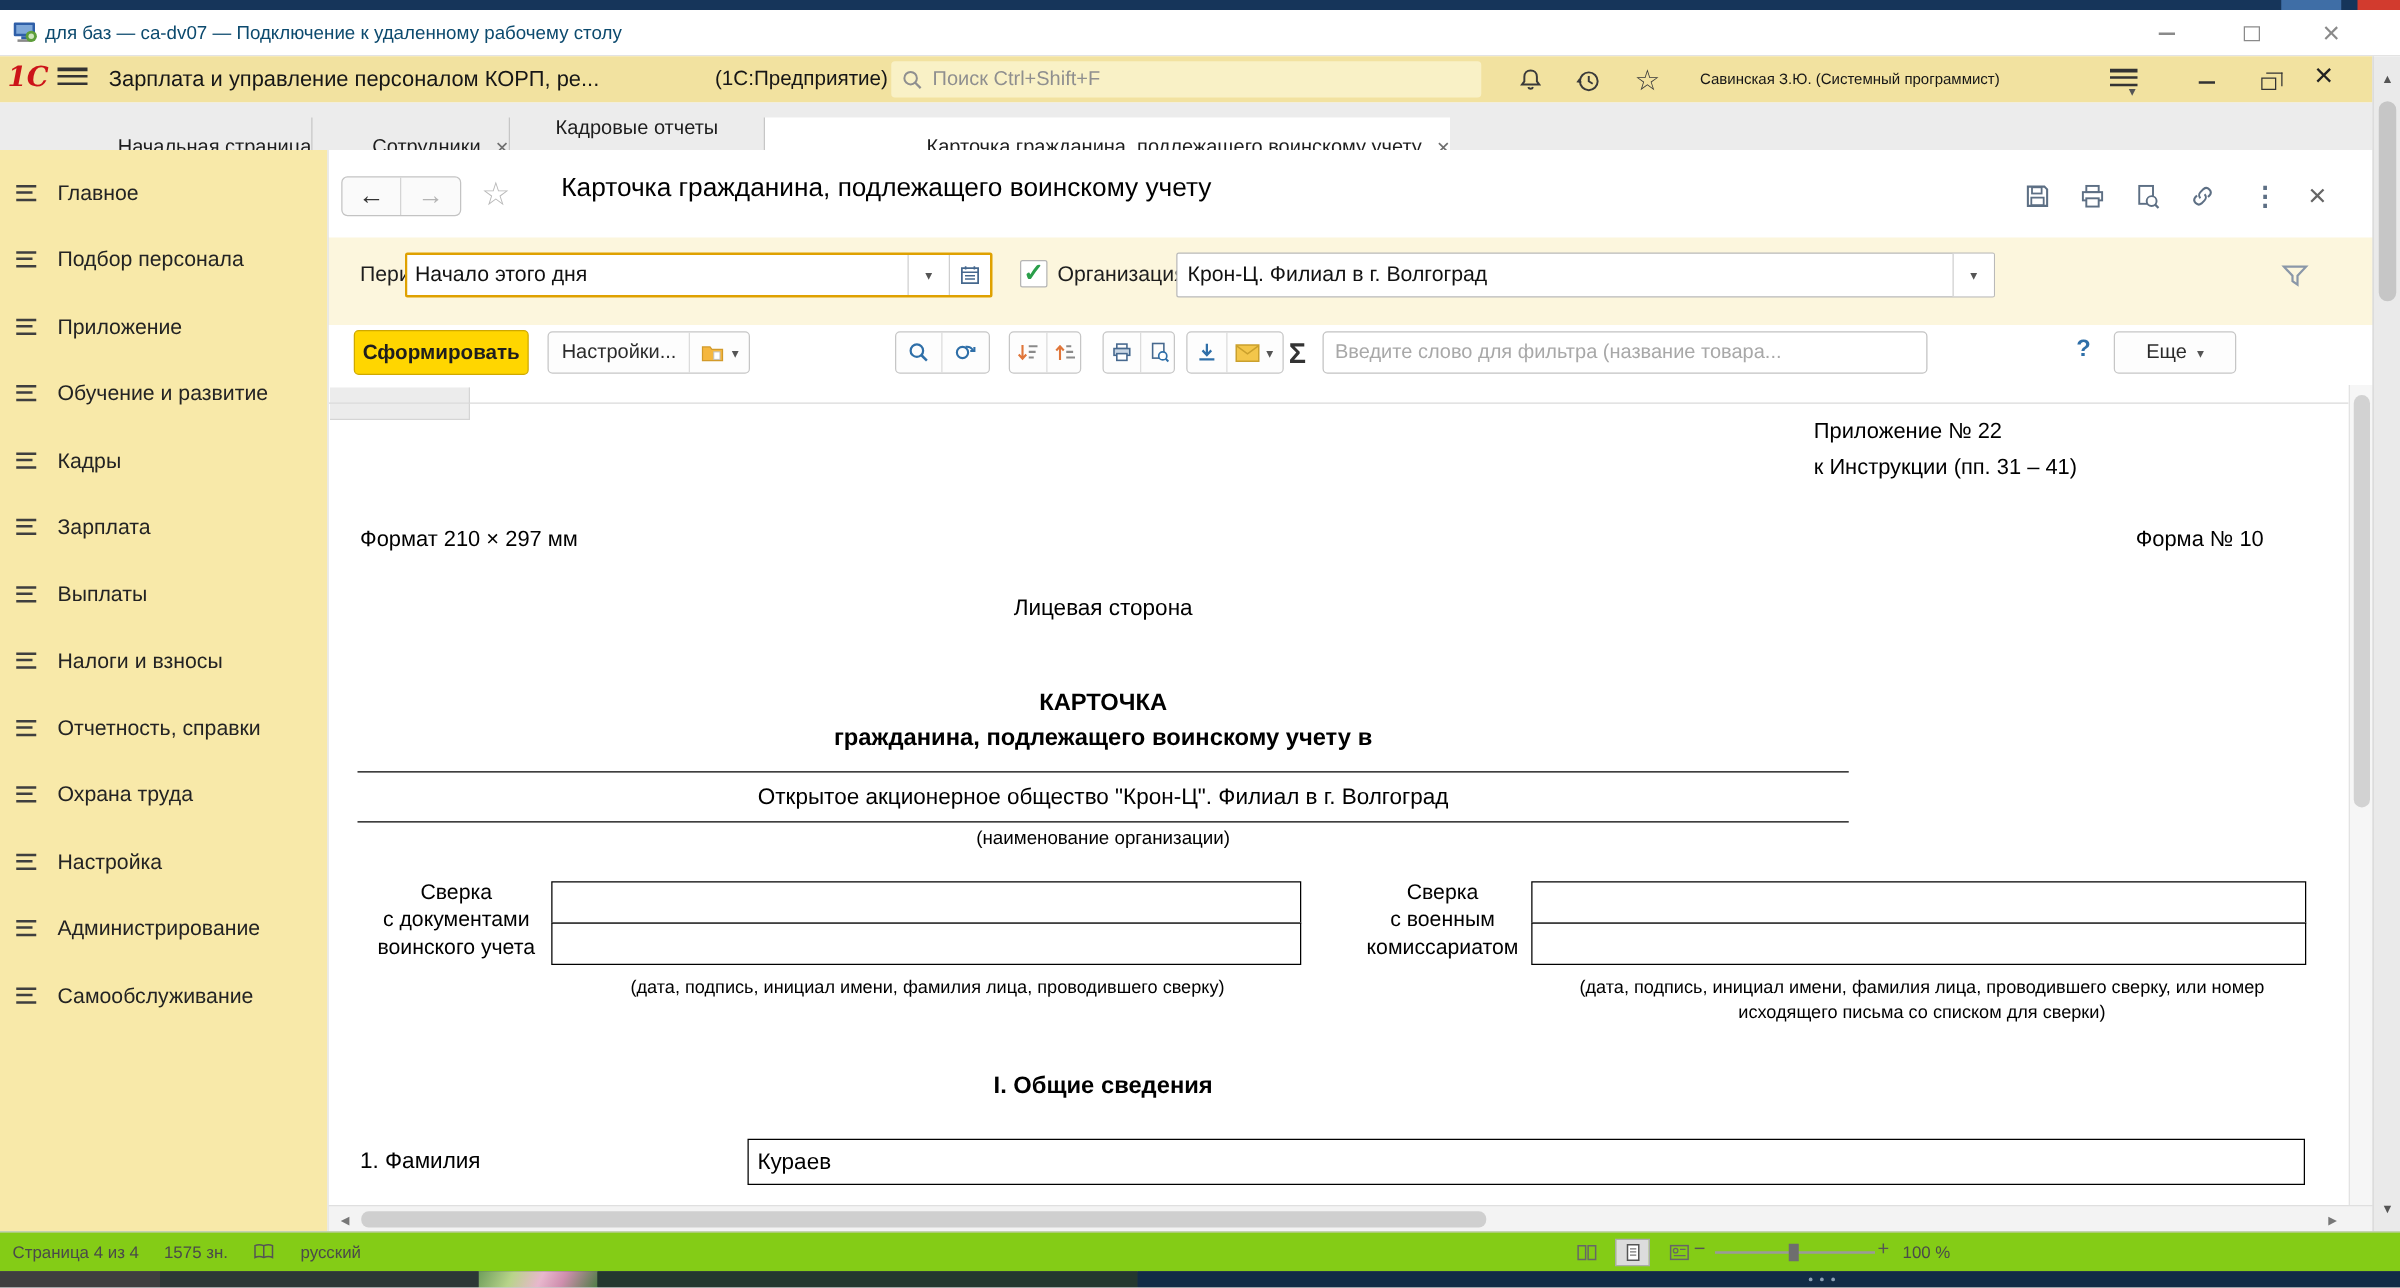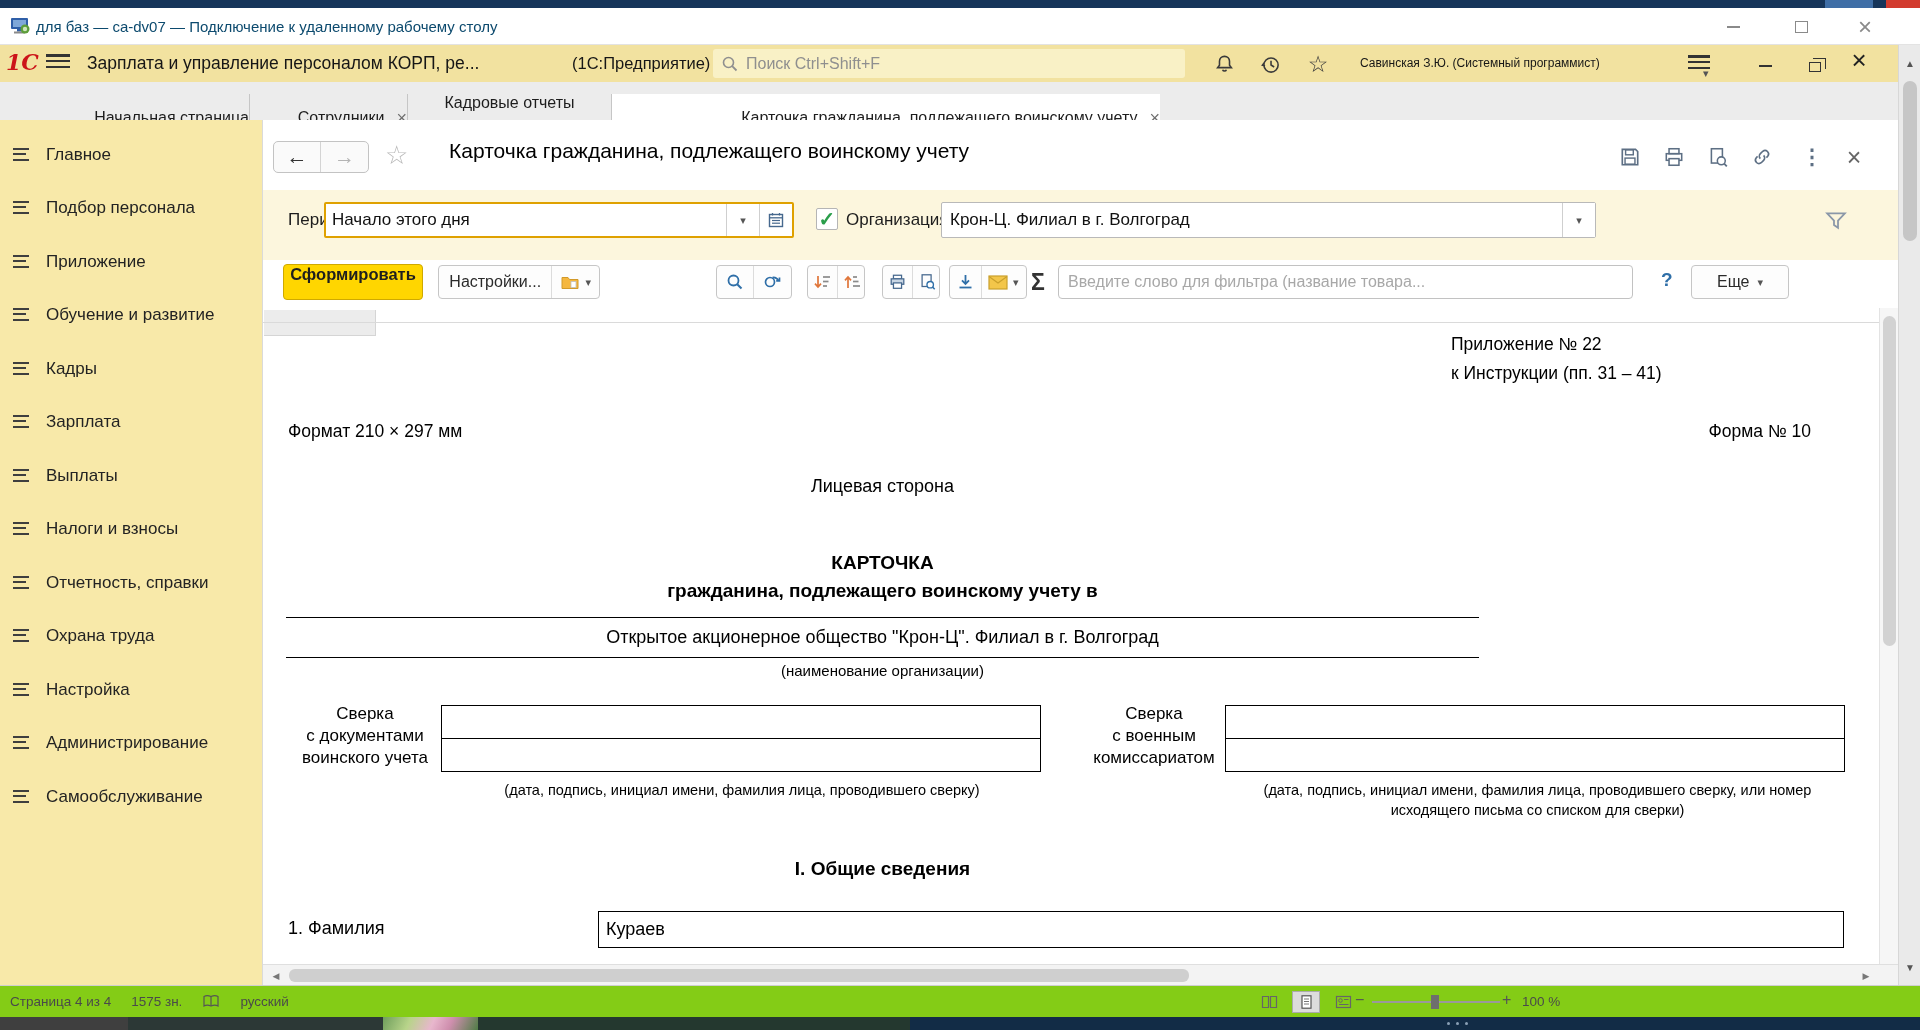--- a/index.html
+++ b/index.html
@@ -94,28 +94,28 @@
   .checkbox span { color:#2a9e4a; font-weight:bold; font-size:20px; line-height:18px; }
   .org-field { left:678px; top:12px; width:655px; height:36px; border:1px solid #b9b9b9;
     border-radius:2px; background:#fff; display:flex; }
   .org-value { flex:1; line-height:34px; font-size:17px; color:#111; padding-left:8px;
     white-space:nowrap; overflow:hidden; }
 
   
   .toolbar { left:0; top:140px; width:1636px; height:48px; background:#fff; }
   .gen-btn { left:20px; top:4px; width:140px; height:36px; background:#ffd600;
     border:1px solid #cfa900; border-radius:4px; font-weight:bold; font-size:16.5px;
-    color:#1e1e1e; display:flex; align-items:flex-start; justify-content:center; }
+    color:#1e1e1e; display:flex; align-items:center; justify-content:center; }
   .tbtn-group { position:absolute; top:5px; height:34px; border:1px solid #c6c6c6;
     border-radius:4px; background:#fdfdfd; display:flex; align-items:stretch; }
   .tbtn { display:flex; align-items:center; justify-content:center; padding:0 8px;
     border-right:1px solid #dcdcdc; font-size:16px; color:#2b2b2b; }
   .tbtn:last-child { border-right:none; }
   .sigma { left:768px; top:9px; font-size:23px; font-weight:bold; color:#333; }
-  .flt-input { left:795px; top:5px; width:575px; height:34px; border:1px solid #c2c2c2;
+  .flt-input { left:795px; top:5px; width:484px; height:34px; border:1px solid #c2c2c2;
     border-radius:4px; font-size:16px; color:#333; padding:15px 9px; outline:none;
     font-family:"Liberation Sans",sans-serif; }
   .flt-input::placeholder { color:#a8a8a8; }
   .help-q { left:1398px; top:9px; font-size:19px; font-weight:bold; color:#2f6fa8; }
   .more-btn { left:1428px; top:5px; width:98px; height:34px; border:1px solid #c6c6c6;
     border-radius:4px; background:#fdfdfd; display:flex; align-items:center;
     justify-content:center; gap:8px; font-size:16px; color:#2b2b2b; }
   .caret { font-size:11px; color:#555; }
 
   

